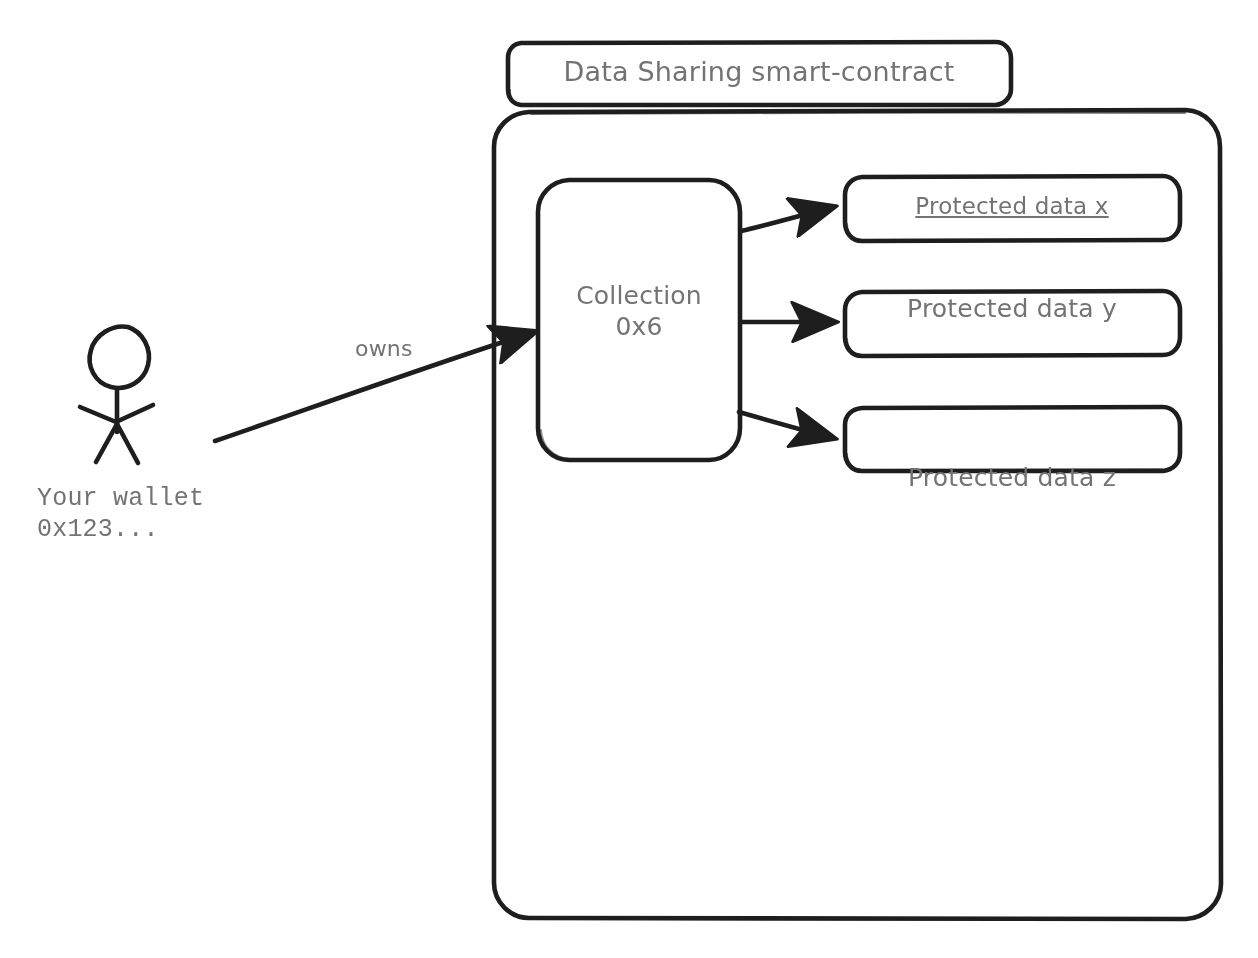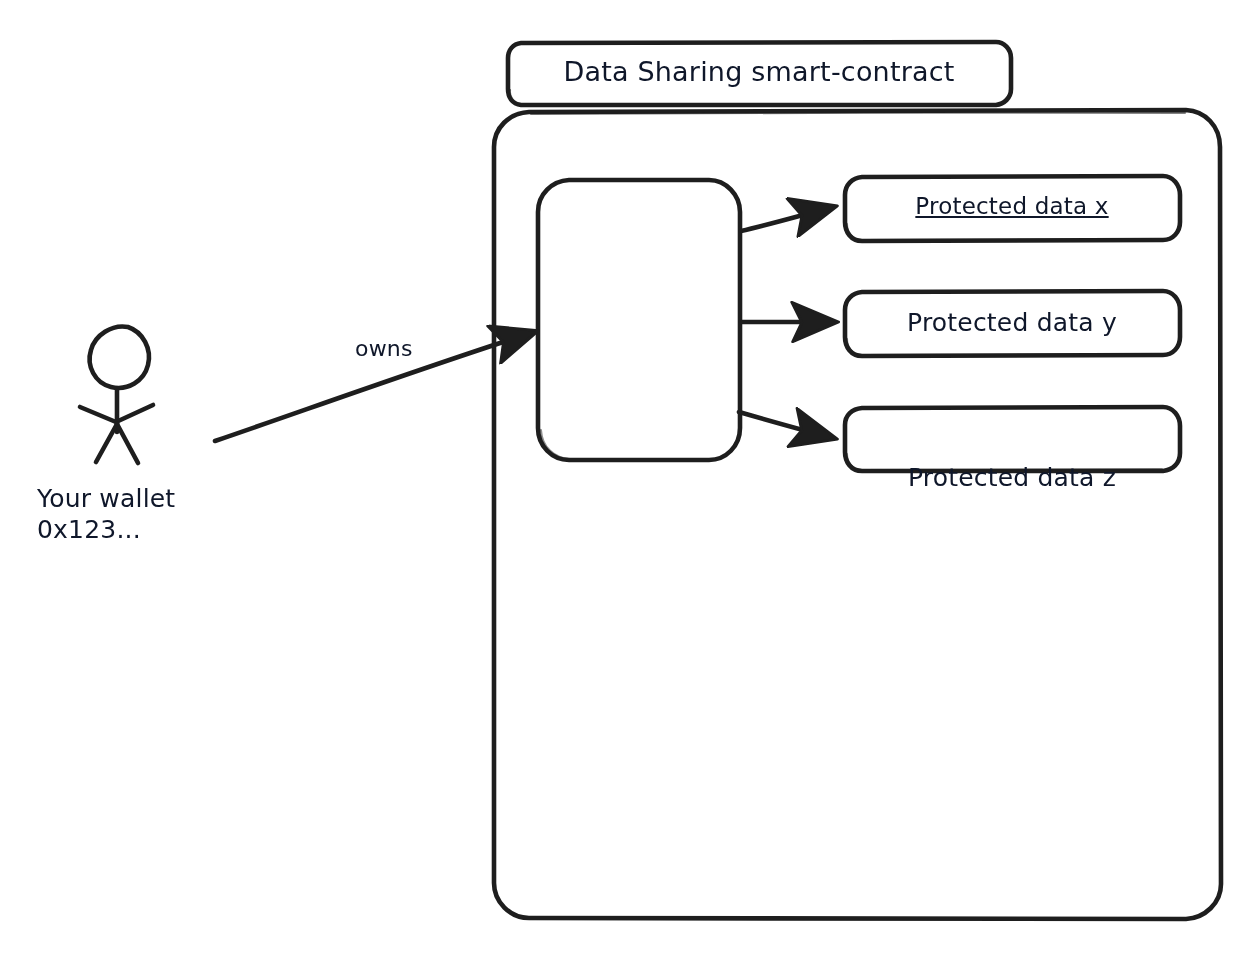--- a/index.html
+++ b/index.html
@@ -20,21 +20,21 @@
   }
   #sketch {
     position: absolute;
     left: 0;
     top: 0;
     width: 1258px;
     height: 958px;
   }
   .lbl {
     position: absolute;
-    color: #0f172a;
+    color: #737373;
     font-family: "DejaVu Sans", sans-serif;
     white-space: pre;
     line-height: 1.22;
     letter-spacing: 0.2px;
     user-select: none;
   }
   .lbl.center {
     text-align: center;
   }
   #title-label {
@@ -51,21 +51,21 @@
   }
   #pd-x-label {
     left: 862px;
     top: 192px;
     width: 300px;
     font-size: 23px;
     text-decoration: underline;
   }
   #pd-y-label {
     left: 862px;
-    top: 308px;
+    top: 294px;
     width: 300px;
     font-size: 25px;
   }
   #pd-z-label {
     left: 862px;
     top: 423px;
     width: 300px;
     font-size: 25px;
     margin-top: 40px;
   }
@@ -73,20 +73,21 @@
     left: 307px;
     top: 336px;
     font-size: 22px;
     margin-left: 48px;
   }
   #wallet-label {
     left: 37px;
     top: 484px;
     width: 260px;
     font-size: 25px;
+    font-family: Liberation Mono, monospace;
   }
 </style>
 </head>
 <body>
 
 <div id="canvas">
 
   <svg id="sketch" viewBox="0 0 1258 958" xmlns="http://www.w3.org/2000/svg">
     <defs>
       <marker id="arrowhead" markerWidth="11" markerHeight="9" refX="9.6" refY="4.5" orient="auto" markerUnits="strokeWidth">
@@ -167,20 +168,21 @@
 
       <g>
         <path d="M739,412 C767,420 806,431 833,438" marker-end="url(#arrowhead)"></path>
       </g>
 
     </g>
   </svg>
 
   <div class="lbl center" id="title-label">Data Sharing smart-contract</div>
 
+  <div class="lbl center" id="collection-label"><span>Collection</span><br><span>0x6</span></div>
 
   <div class="lbl center" id="pd-x-label">Protected data x</div>
 
   <div class="lbl center" id="pd-y-label">Protected data y</div>
 
   <div class="lbl center" id="pd-z-label">Protected data z</div>
 
   <div class="lbl" id="owns-label">owns</div>
 
   <div class="lbl" id="wallet-label"><span>Your wallet</span><br><span>0x123...</span></div>

